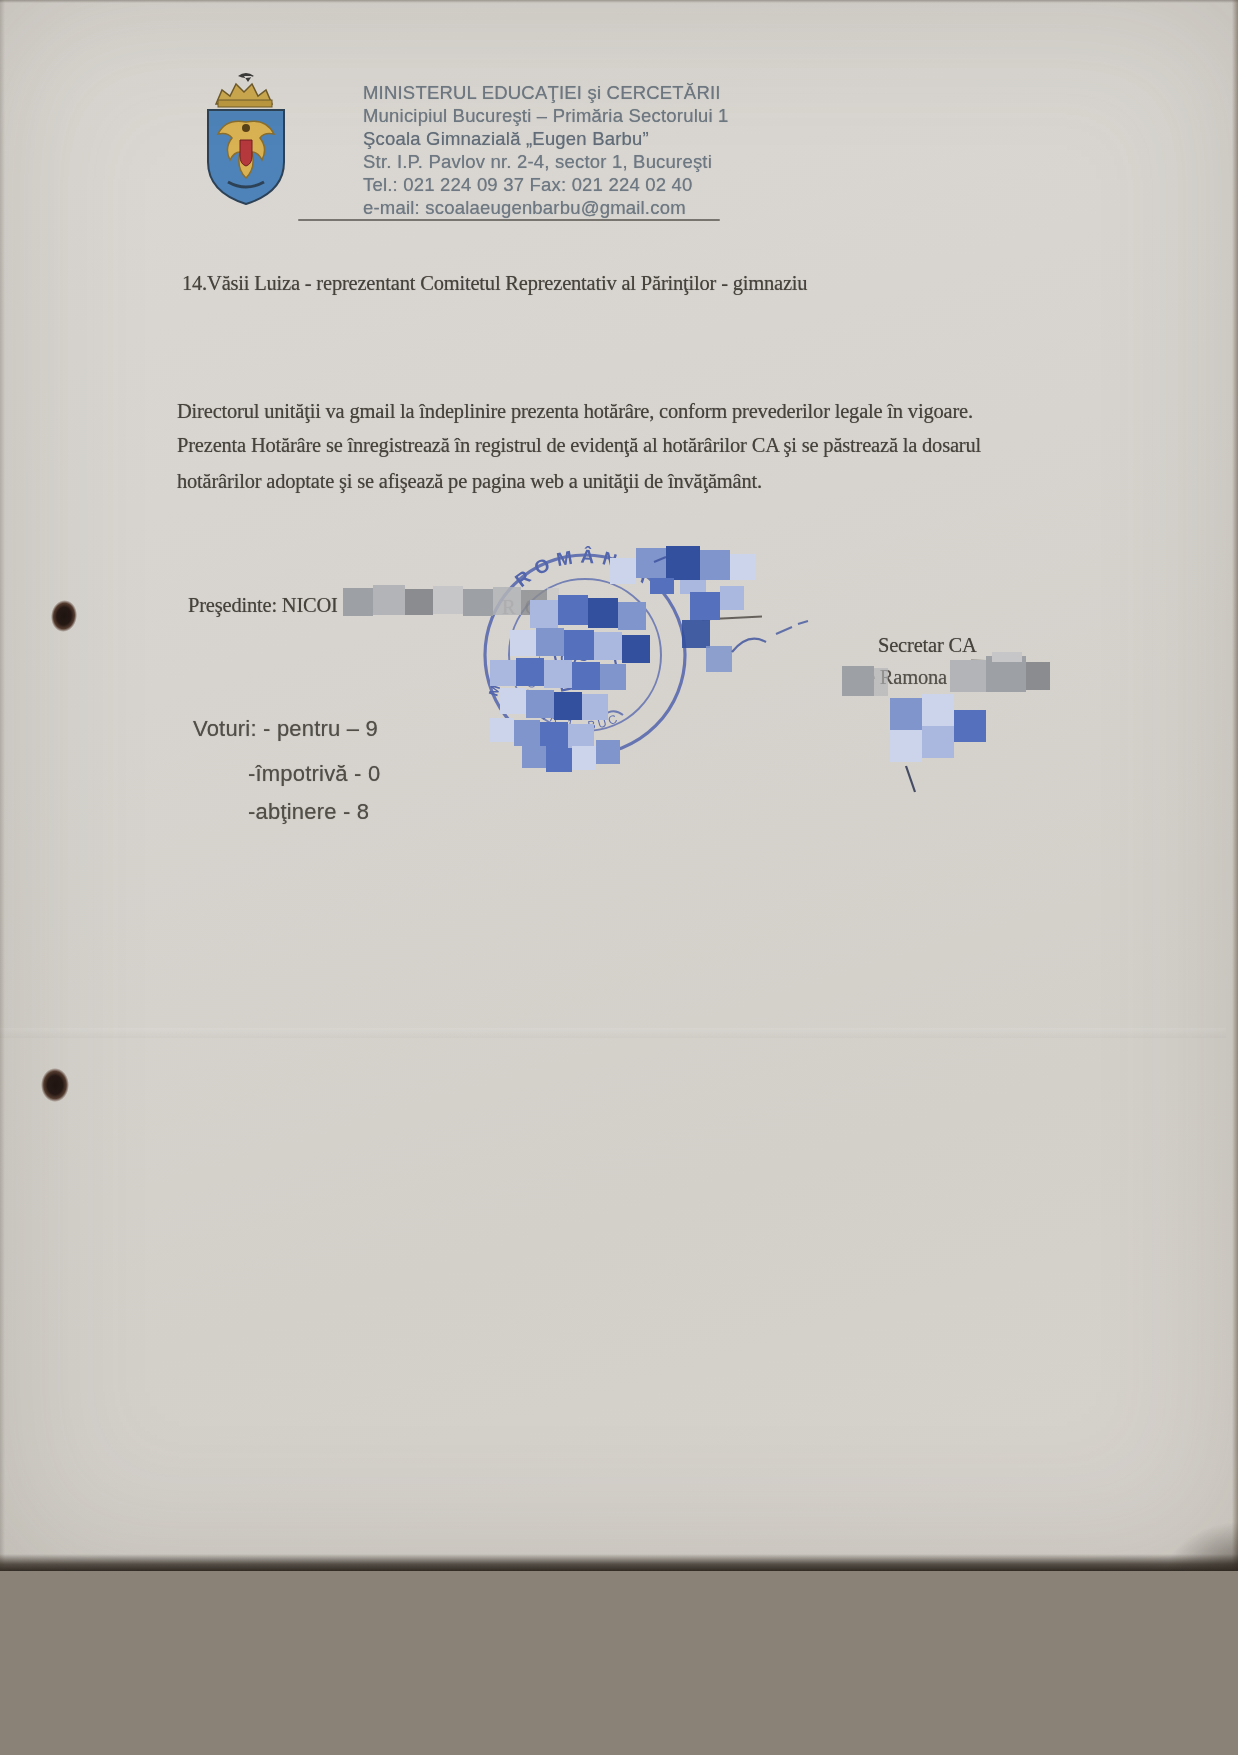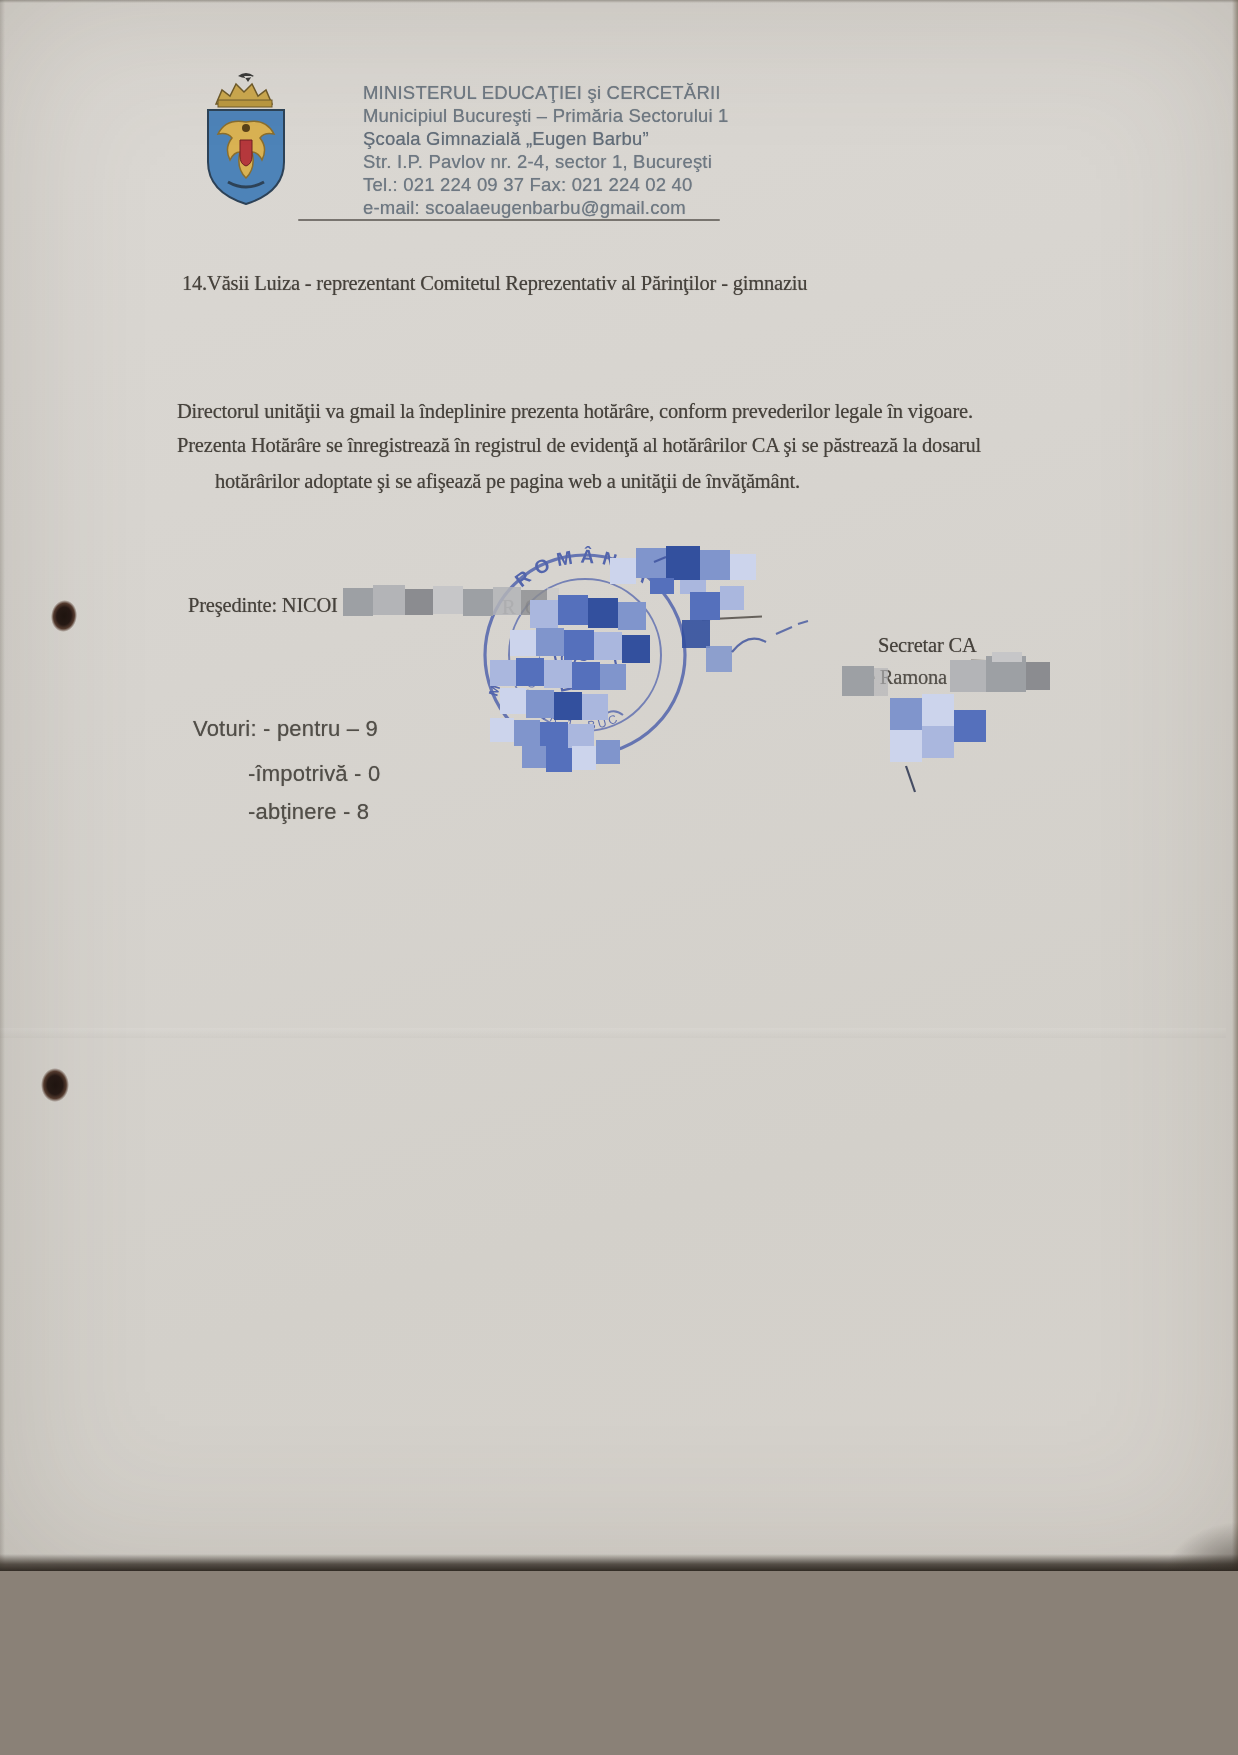--- a/index.html
+++ b/index.html
@@ -32,21 +32,21 @@
     text-shadow:0 0 .7px rgba(110,120,130,.8);}
   .header-text .bold{font-weight:normal;color:#626d79;}
   .header-rule{left:298px;top:219px;width:422px;height:2px;background:#57534d;opacity:.75;border-radius:1px;}
   
   .doc{color:var(--body-text,#46423c);font-size:20.5px;letter-spacing:-.2px;
     text-shadow:0 0 .7px rgba(70,65,58,.65);white-space:nowrap;}
   .item14{left:182px;top:272px;}
   .item15{left:180px;top:316px;}
   .p1{left:177px;top:400px;}
   .p2l1{left:177px;top:428px;margin-top:6px;}
-  .p2l2{left:177px;top:470px;margin-left:38px;}
+  .p2l2{left:177px;top:470px;}
   
   .pres-prefix{left:188px;top:594px;}
   .pres-partial{left:502px;top:596px;opacity:.5;letter-spacing:9px;}
   .pres-suffix{left:560px;top:596px;opacity:.85;letter-spacing:1px;}
   .pres-underline{left:702px;top:617px;width:60px;height:2px;background:#4a453f;transform:rotate(-3deg);opacity:.8;}
   .sec-label{left:878px;top:634px;}
   .sec-underline{left:971px;top:660px;width:30px;height:2px;background:#4a453f;transform:rotate(2deg);opacity:.7;}
   .sec-name{left:866px;top:666px;opacity:.9;}
   
   .vote{font-family:"Liberation Sans","DejaVu Sans",sans-serif;font-size:22px;

